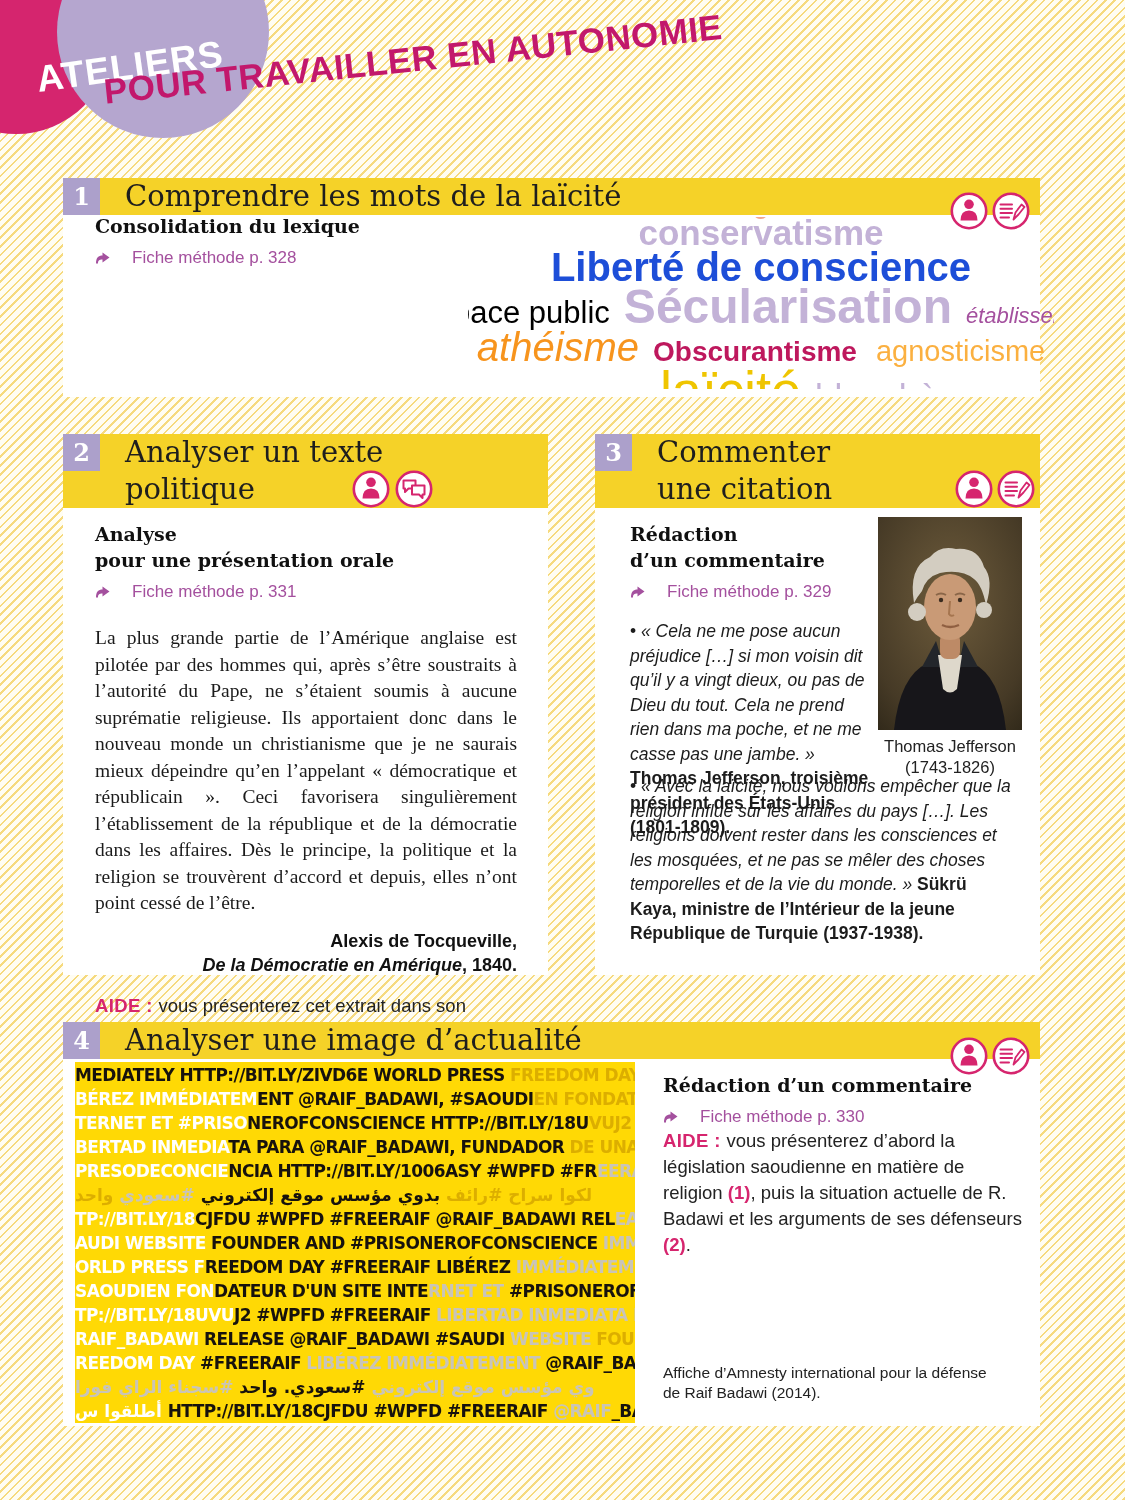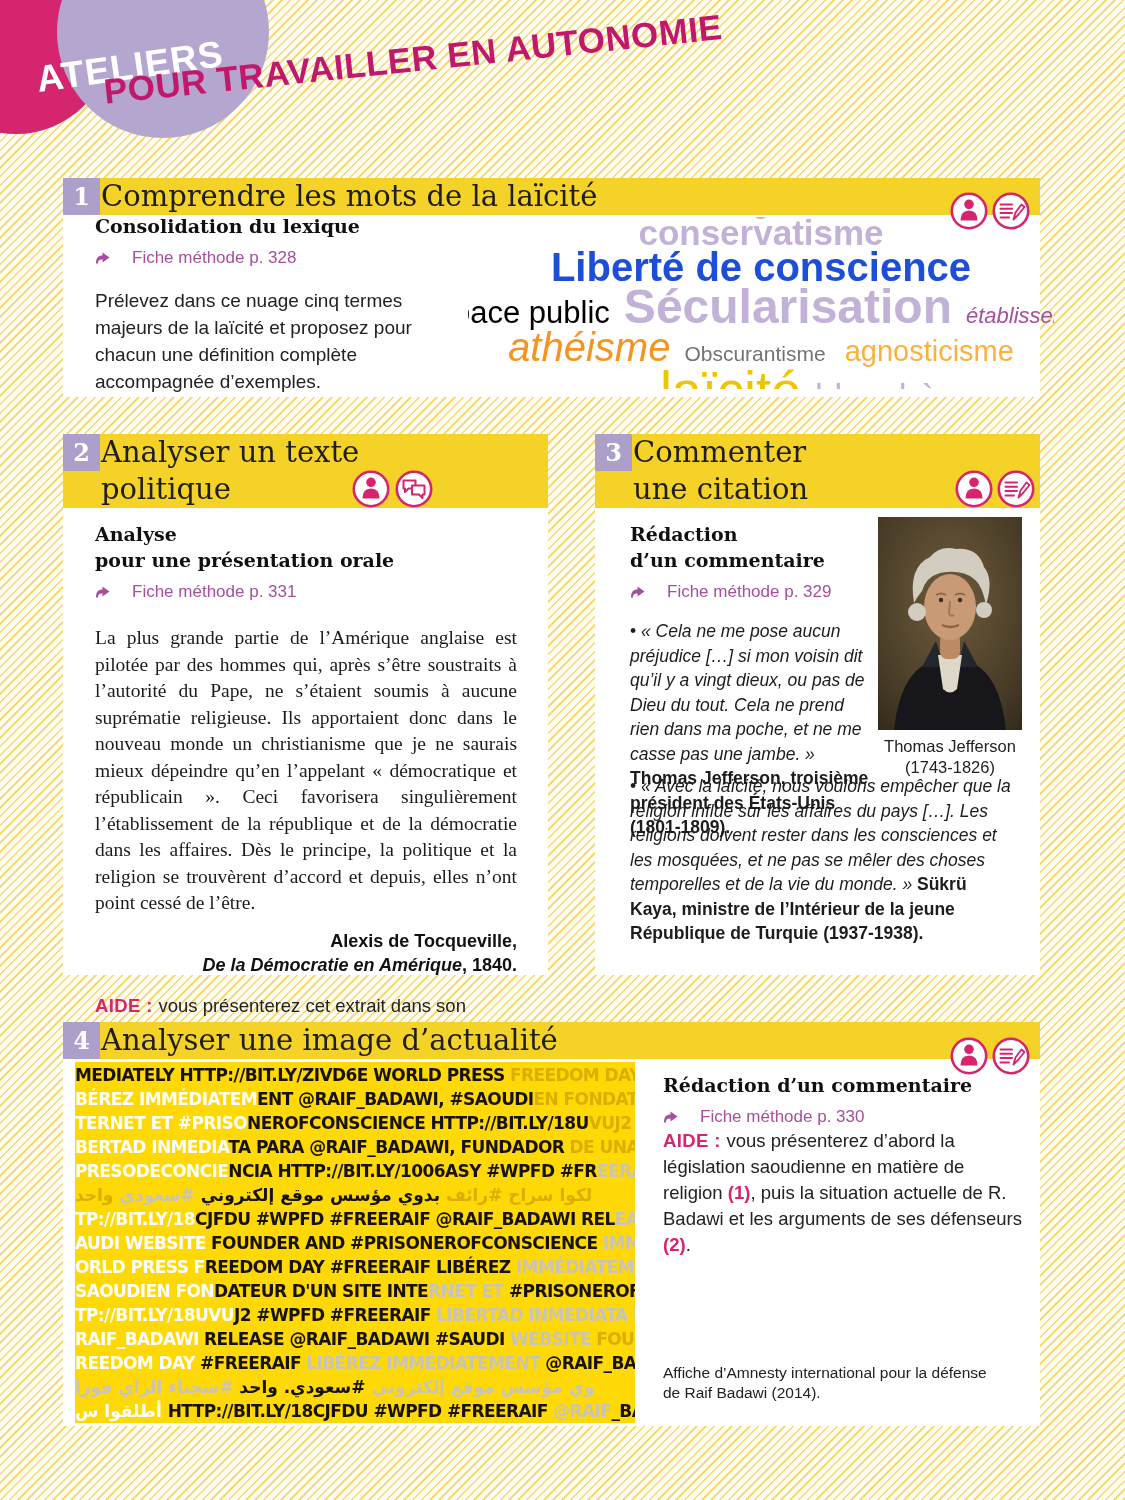--- a/index.html
+++ b/index.html
@@ -7,21 +7,21 @@
     width:1125px;height:1500px;position:relative;overflow:hidden;
     background:repeating-linear-gradient(135deg,#f6da7e 0 1.8px,#fffdf2 1.8px 6.2px);
     font-family:"Liberation Sans",sans-serif;color:#1e1e1e;
   }
   #page{position:absolute;inset:0;}
   .card{position:absolute;background:#ffffff;}
   .banner{position:absolute;background:#F5D228;display:flex;align-items:flex-start;}
   .numbox{width:37px;height:37px;background:#ACA0CB;color:#fff;flex:0 0 37px;
     display:flex;align-items:center;justify-content:center;
     font:700 24px "DejaVu Serif",serif;}
-  .banner-title{font:500 29px/37px "DejaVu Serif",serif;color:#1e1e1e;padding-left:1px;}
+  .banner-title{font:500 29px/37px "DejaVu Serif",serif;color:#1e1e1e;padding-left:25px;}
   .banner-title.two{line-height:37px;}
   .sub{font:700 19px/26px "DejaVu Serif",serif;color:#101010;}
   .fiche{color:#A4509E;font:400 17px/22px "Liberation Sans",sans-serif;display:flex;align-items:center;gap:22px;margin-top:8px;}
   .body-sans{font:400 19px/27px "Liberation Sans",sans-serif;color:#222;}
   .quote-serif{font:400 19.5px/26.5px "Liberation Serif",serif;text-align:justify;color:#1b1b1b;}
   .attr{text-align:right;font:700 18px/24px "Liberation Sans",sans-serif;color:#111;}
   .q{font:400 17.5px/24.5px "Liberation Sans",sans-serif;color:#1c1c1c;}
   .seg-i{font-style:italic;}
   .seg-b{font-weight:700;}
   .seg-bi{font-weight:700;font-style:italic;}
@@ -70,28 +70,27 @@
     <div class="banner-title">Comprendre les mots de la laïcité</div>
   </div>
   <div style="position:absolute;left:95px;top:213px;width:335px;">
     <div class="sub">Consolidation du lexique</div>
     <div class="fiche">
       <svg width="15" height="12" viewBox="0 0 15 12">
           <path d="M1,11.5 C1,5.5 3.5,3.5 7.5,3.5 L7.5,0.5 L14.5,5.5 L7.5,10.5 L7.5,7.5 C4,7.5 3,8.5 3,11.5 Z" fill="#A4509E"></path>
         </svg>
       <span>Fiche méthode p. 328</span>
     </div>
-    <div class="body-sans" style="margin-top:18px;">Prélevez dans ce nuage cinq termes majeurs de la laïcité et proposez pour chacun une définition complète accompagnée d’exemples.</div>
   </div>
   <div class="cloud">
       <div class="cloud-line"><span style="color: rgb(242, 167, 142); font-size: 30px;">religion</span></div>
       <div class="cloud-line"><span style="color: rgb(195, 178, 215); font-size: 35px; font-weight: 700;">conservatisme</span></div>
       <div class="cloud-line"><span style="color: #1d4ed8; font-size: 40px; font-weight: 700;">Liberté de conscience</span></div>
       <div class="cloud-line"><span style="color: #000000; font-size: 31px;">espace public</span><span style="color: rgb(195, 178, 215); font-size: 48px; font-weight: 700;">Sécularisation</span><span style="color: rgb(164, 80, 158); font-size: 22px; font-style: italic;">établissement</span></div>
-      <div class="cloud-line"><span style="color: rgb(247, 148, 29); font-size: 40px; font-style: italic;">athéisme</span><span style="color: #737373; font-size: 21px; font-weight: 400;">Obscurantisme</span><span style="color: rgb(251, 176, 64); font-size: 29px; margin-left: 12px;">agnosticisme</span></div>
+      <div class="cloud-line"><span style="color: rgb(247, 148, 29); font-size: 40px; font-style: italic;">athéisme</span><span style="color: #be185d; font-size: 28px; font-weight: 700;">Obscurantisme</span><span style="color: rgb(251, 176, 64); font-size: 29px; margin-left: 12px;">agnosticisme</span></div>
       <div class="cloud-line"><span style="color: rgb(244, 169, 158); font-size: 22px; font-weight: 700;">émanciper</span><span style="color: rgb(239, 197, 0); font-size: 54px;">laïcité</span><span style="color: rgb(195, 178, 215); font-size: 35px;">blasphème</span></div>
     </div>
   <span class="icon" style="left:950px;top:192px;">
     <svg viewBox="0 0 38 38">
         <circle cx="19" cy="19" r="17.2" fill="#fff" stroke="#D6256E" stroke-width="2.6"></circle>
         <circle cx="19" cy="12.3" r="4.8" fill="#D6256E"></circle>
         <path d="M10.5 28.5 Q10.5 18.5 19 18.5 Q27.5 18.5 27.5 28.5 Z" fill="#D6256E"></path>
       </svg>
   </span>
   <span class="icon" style="left:992px;top:192px;">

